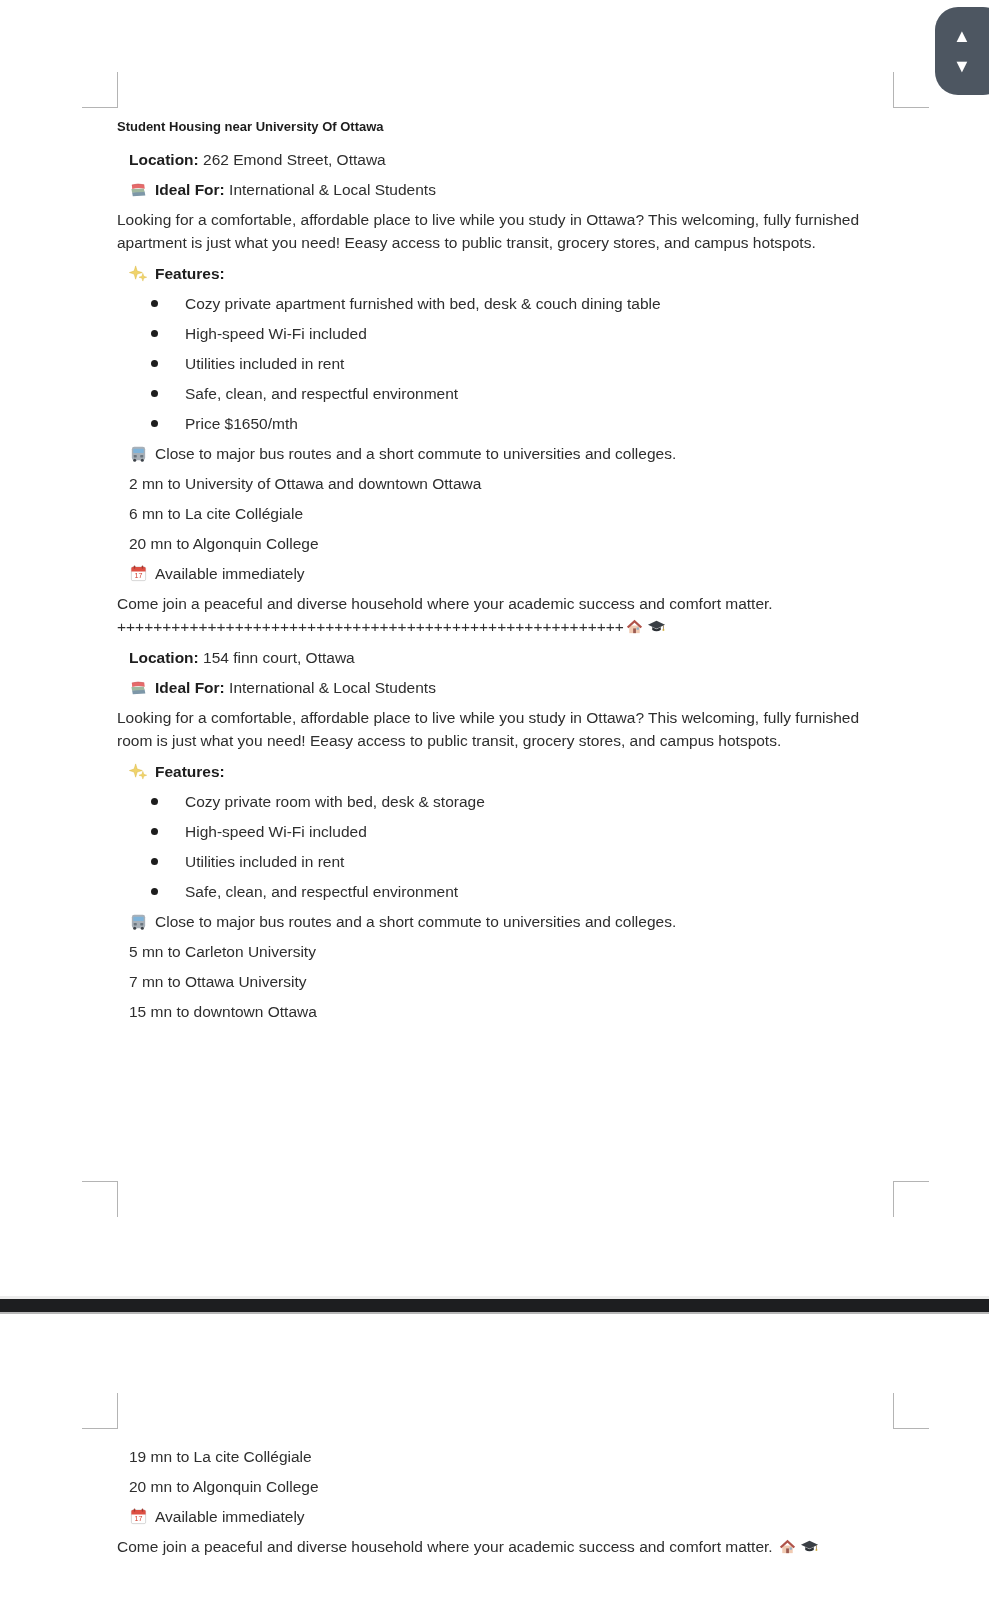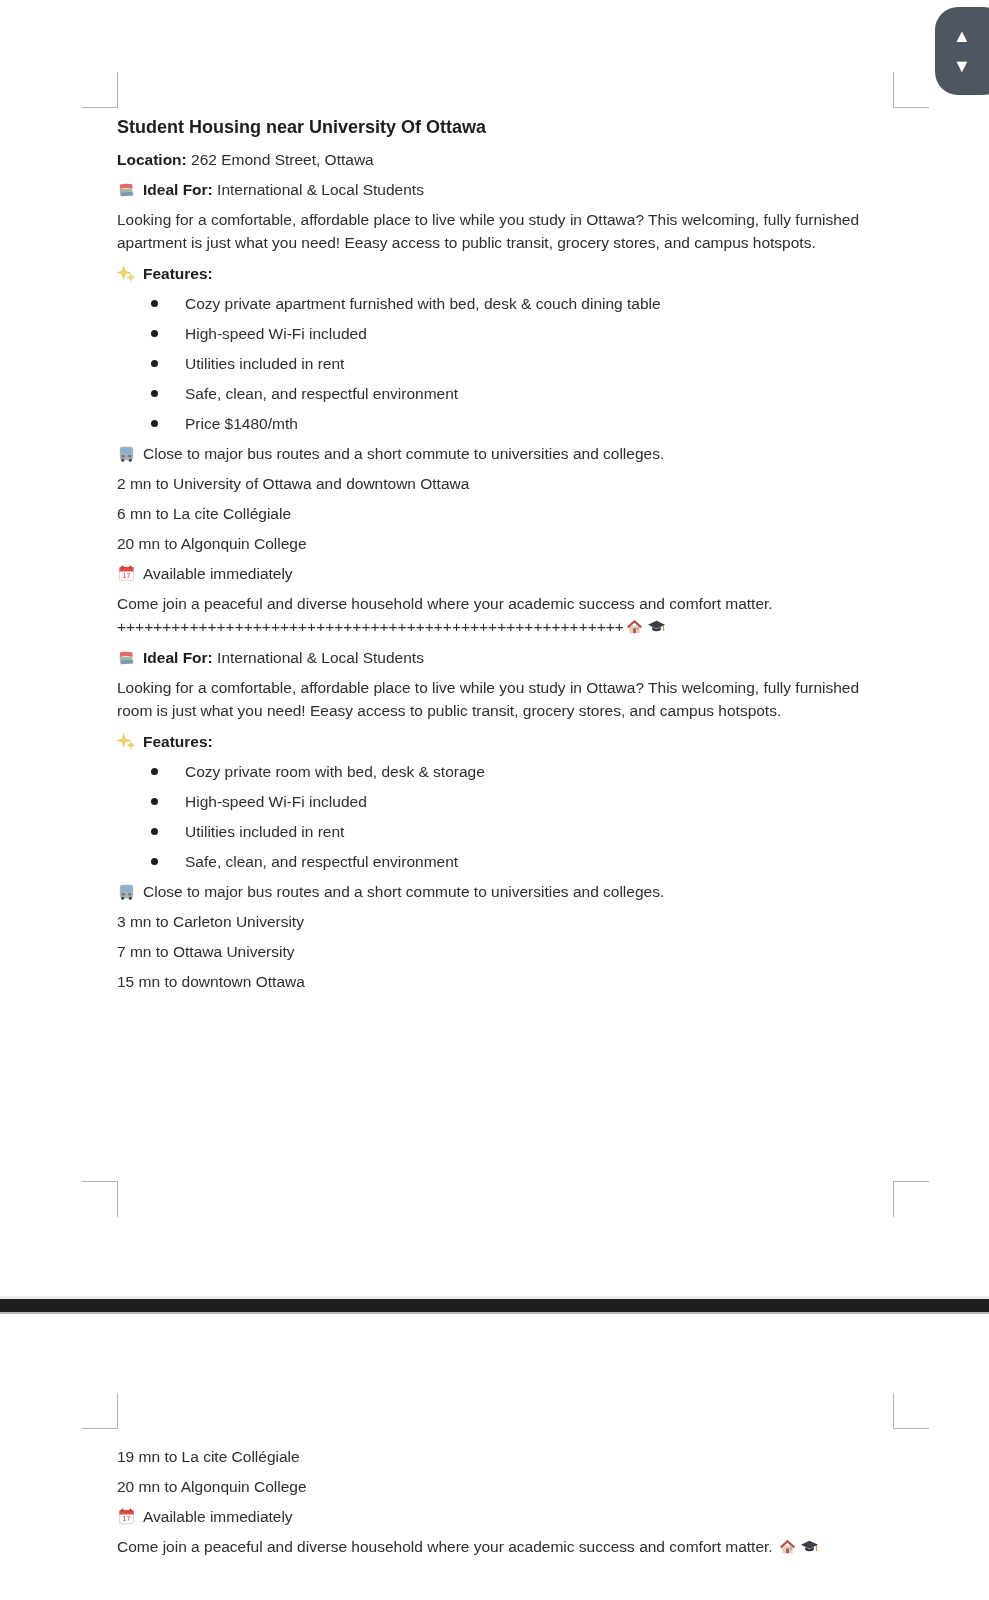--- a/index.html
+++ b/index.html
@@ -1,23 +1,23 @@
 <!DOCTYPE html>
 <html><head>
 <meta charset="utf-8">
 <style>
   html,body{margin:0;padding:0;background:#ffffff;}
   .screen{position:relative;width:989px;height:1600px;background:#ffffff;overflow:hidden;
           font-family:"Liberation Sans",sans-serif;color:#2e2e2e;}
   .content{position:absolute;left:117px;width:762px;font-size:15.5px;line-height:23px;}
   .c1{top:115px;}
   .c2{top:1445px;}
-  .line{margin:0 0 7px 0;}
+  .line{margin:0 0 7px 12px;}
   .para{margin:0 0 8px 0;}
-  .title{font-size:18px;font-weight:700;line-height:24px;margin:0 0 9px 0;color:#1d1d1d;}
+  .title{font-size:13px;font-weight:700;line-height:24px;margin:0 0 9px 0;color:#1d1d1d;}
   .lbl{font-weight:700;color:#1d1d1d;}
   ul.features{list-style:none;margin:4px 0 0 0;padding:0;}
   ul.features li{position:relative;padding-left:68px;margin:0 0 7px 0;}
   ul.features li::before{content:"";position:absolute;left:34px;top:8px;width:7px;height:7px;
           border-radius:50%;background:#1d1d1d;}
   .icon{display:inline-block;width:19px;height:19px;vertical-align:-4px;margin-right:7px;text-align:center;}
   .icon svg{width:100%;height:100%;display:block;}
   .icon.trail{margin-right:2px;margin-left:1px;}
   .corner{position:absolute;width:35px;height:35px;}
   .corner.tl{border-right:1px solid #b4b4b4;border-bottom:1px solid #b4b4b4;}
@@ -67,21 +67,21 @@
     <p class="line"><span class="icon"><svg viewBox="0 0 20 20">
             <path d="M7 2 L8.6 7.4 L14 9 L8.6 10.6 L7 16 L5.4 10.6 L0.4 9 L5.4 7.4 Z" fill="#f0d36b" stroke="#d9b73e" stroke-width="0.5"></path>
             <path d="M14.6 9.8 L15.6 12.9 L18.7 13.9 L15.6 14.9 L14.6 18 L13.6 14.9 L10.5 13.9 L13.6 12.9 Z" fill="#f0d36b" stroke="#d9b73e" stroke-width="0.4"></path>
           </svg></span><span class="lbl">Features:</span></p>
 
     <ul class="features">
       <li>Cozy private apartment furnished with bed, desk &amp; couch dining table</li>
       <li>High-speed Wi-Fi included</li>
       <li>Utilities included in rent</li>
       <li>Safe, clean, and respectful environment</li>
-      <li>Price $1480/mth</li>
+      <li>Price $1650/mth</li>
     </ul>
 
     <p class="line"><span class="icon"><svg viewBox="0 0 20 20">
             <rect x="3" y="3" width="14" height="14" rx="2.5" fill="#a8b0b8"></rect>
             <rect x="4.5" y="5" width="11" height="4.6" rx="1" fill="#7fb3d9"></rect>
             <rect x="5" y="11.5" width="3.2" height="2.6" rx="0.5" fill="#6b7680"></rect>
             <rect x="11.8" y="11.5" width="3.2" height="2.6" rx="0.5" fill="#6b7680"></rect>
             <circle cx="6" cy="17.1" r="1.6" fill="#3c4248"></circle>
             <circle cx="14" cy="17.1" r="1.6" fill="#3c4248"></circle>
           </svg></span><span>Close to major bus routes and a short commute to universities and colleges.</span></p>
@@ -104,20 +104,21 @@
             <rect x="8.6" y="12" width="2.9" height="5" fill="#9c5b50"></rect>
             <rect x="12.2" y="11" width="2.4" height="2.4" fill="#8fb2c9"></rect>
           </svg></span><span class="icon trail"><svg viewBox="0 0 20 20">
             <path d="M10 4 L19 8.2 L10 12.4 L1 8.2 Z" fill="#3a3f45"></path>
             <path d="M5.5 10.6 V13.8 Q10 16.4 14.5 13.8 V10.6 L10 12.8 Z" fill="#2c3136"></path>
             <path d="M17.3 8.8 V13" stroke="#8a6d3b" stroke-width="0.8" fill="none"></path>
             <circle cx="17.3" cy="13.6" r="1" fill="#c9a227"></circle>
           </svg></span></p>
 
 
+    <p class="line"><span class="lbl">Location:</span><span> 154 finn court, Ottawa</span></p>
 
     <p class="line"><span class="icon"><svg viewBox="0 0 20 20">
             <path d="M3.2 13 L16.4 12.2 L17.2 16.2 L4 17 Z" fill="#7d97a8"></path>
             <path d="M2.6 9.6 L15.6 9 L16.3 12.6 L3.2 13.2 Z" fill="#9fb8a0"></path>
             <path d="M3 5.2 Q9.5 3.4 16 5 L16.6 9.2 Q10 7.4 3.4 9.4 Z" fill="#e56a6a"></path>
             <path d="M3 5.2 Q9.5 3.4 16 5" fill="none" stroke="#c94f4f" stroke-width="0.6"></path>
           </svg></span><span class="lbl">Ideal For:</span><span> International &amp; Local Students</span></p>
 
     <p class="para">Looking for a comfortable, affordable place to live while you study in Ottawa? This welcoming, fully furnished room is just what you need! Eeasy access to public transit, grocery stores, and campus hotspots.</p>
 
@@ -135,21 +136,21 @@
 
     <p class="line"><span class="icon"><svg viewBox="0 0 20 20">
             <rect x="3" y="3" width="14" height="14" rx="2.5" fill="#a8b0b8"></rect>
             <rect x="4.5" y="5" width="11" height="4.6" rx="1" fill="#7fb3d9"></rect>
             <rect x="5" y="11.5" width="3.2" height="2.6" rx="0.5" fill="#6b7680"></rect>
             <rect x="11.8" y="11.5" width="3.2" height="2.6" rx="0.5" fill="#6b7680"></rect>
             <circle cx="6" cy="17.1" r="1.6" fill="#3c4248"></circle>
             <circle cx="14" cy="17.1" r="1.6" fill="#3c4248"></circle>
           </svg></span><span>Close to major bus routes and a short commute to universities and colleges.</span></p>
 
-    <p class="line">3 mn to Carleton University</p>
+    <p class="line">5 mn to Carleton University</p>
     <p class="line">7 mn to Ottawa University</p>
     <p class="line">15 mn to downtown Ottawa</p>
 
   </div>
 
   <div class="gap">
     <div class="hl1"></div>
       <div class="bar"></div>
       <div class="hl2"></div>
   </div>

